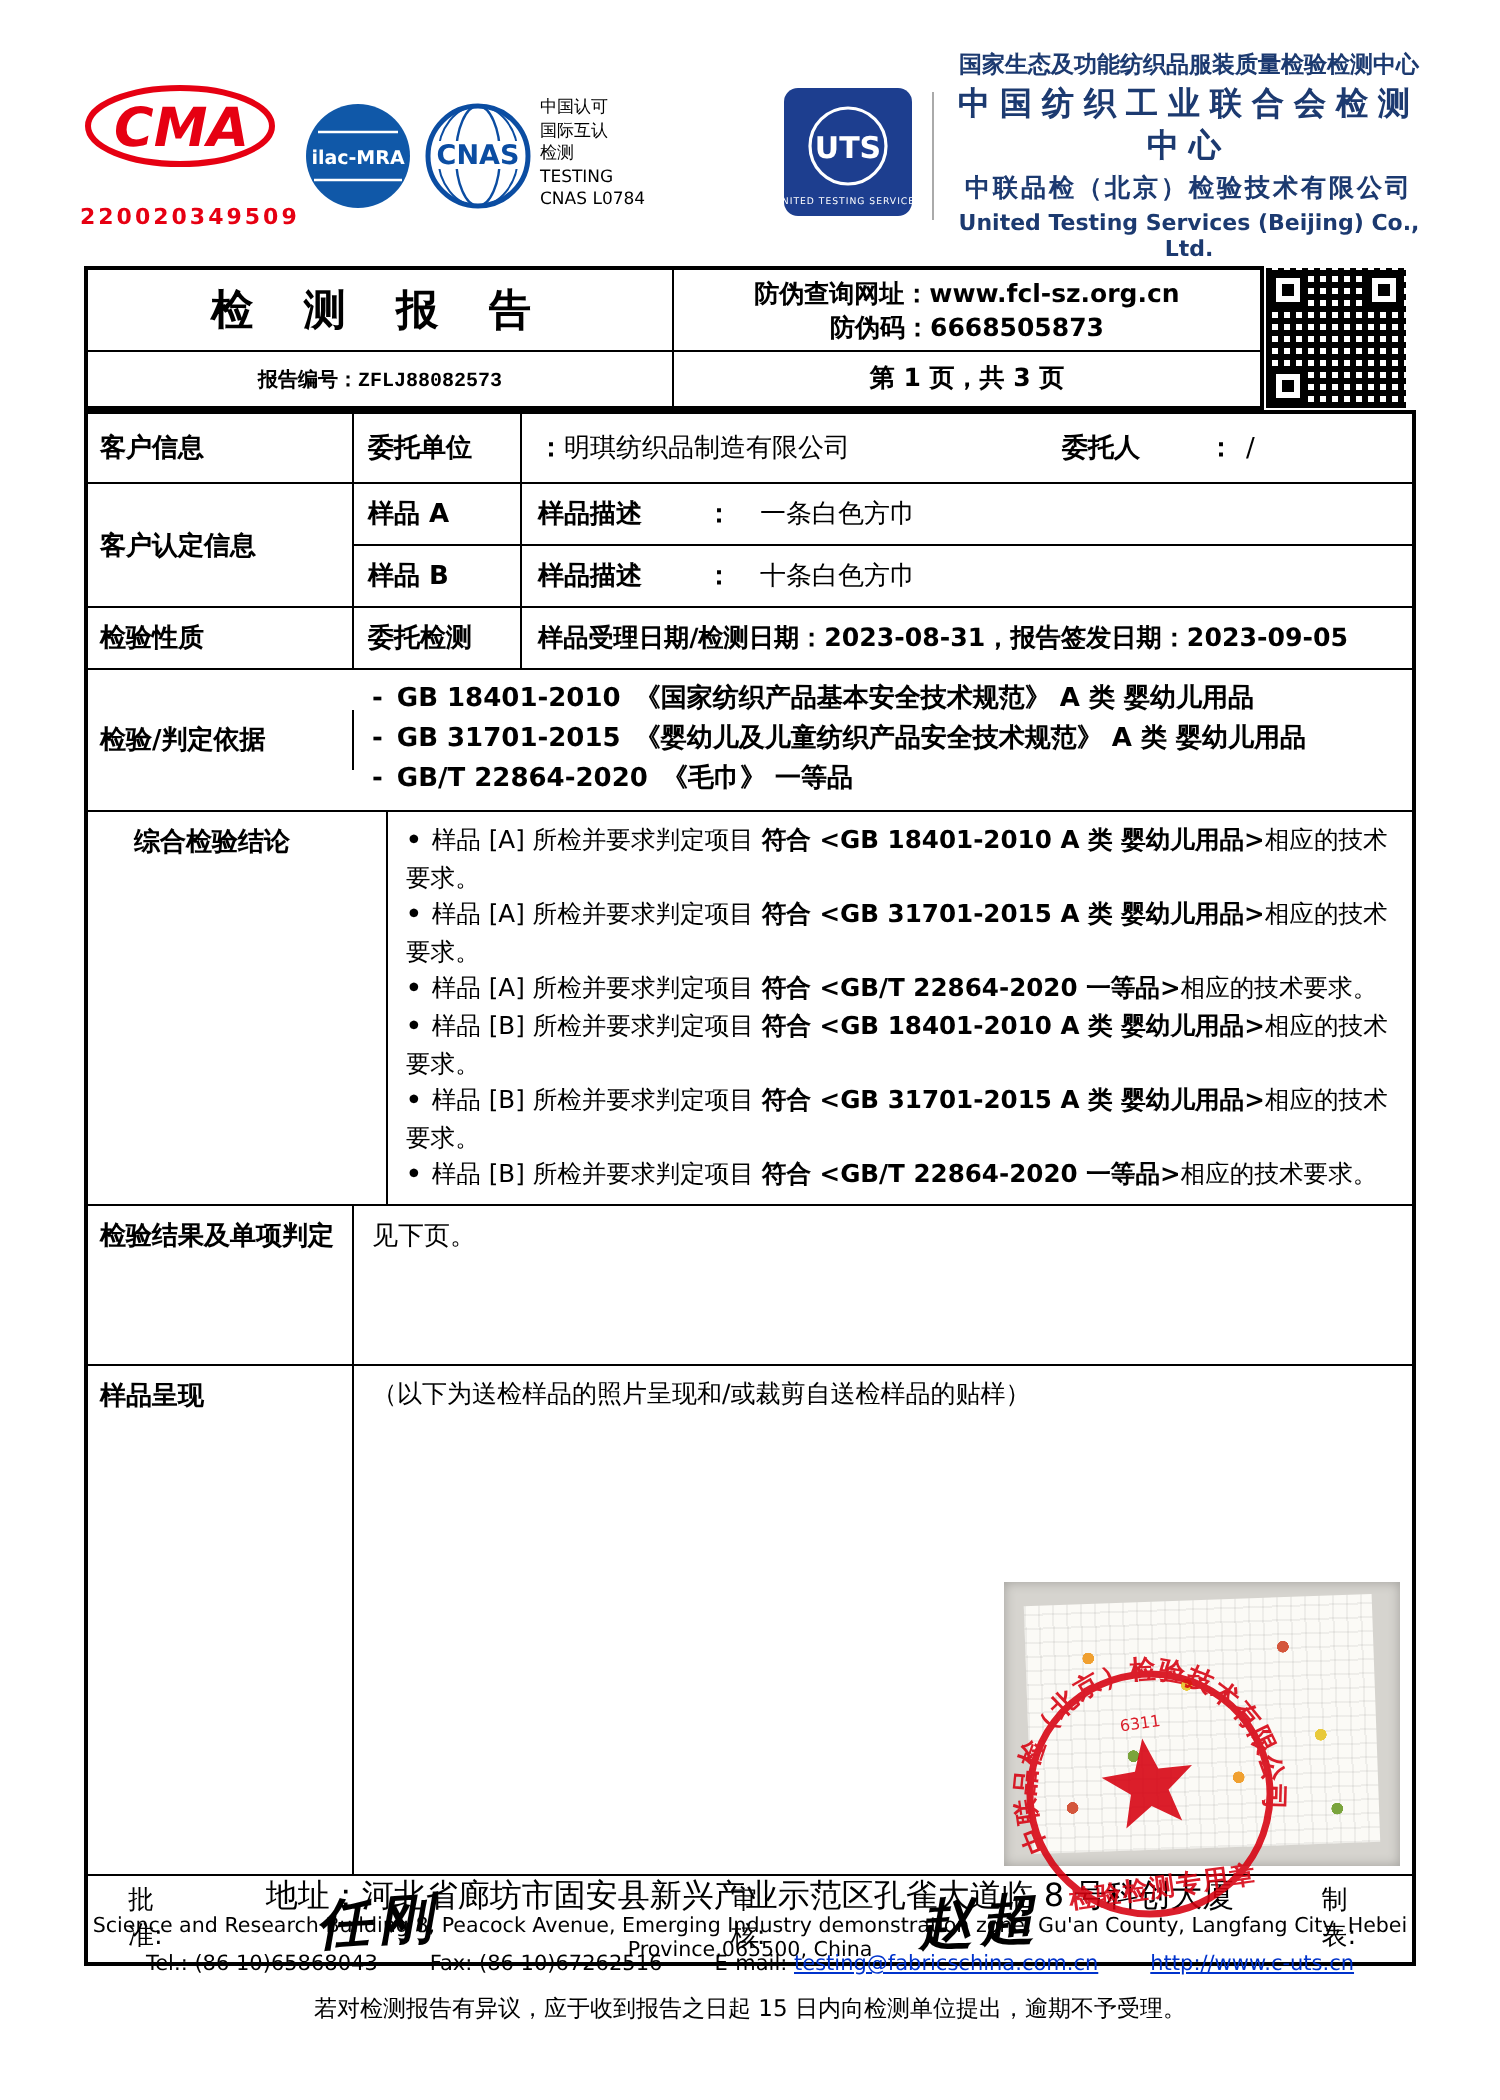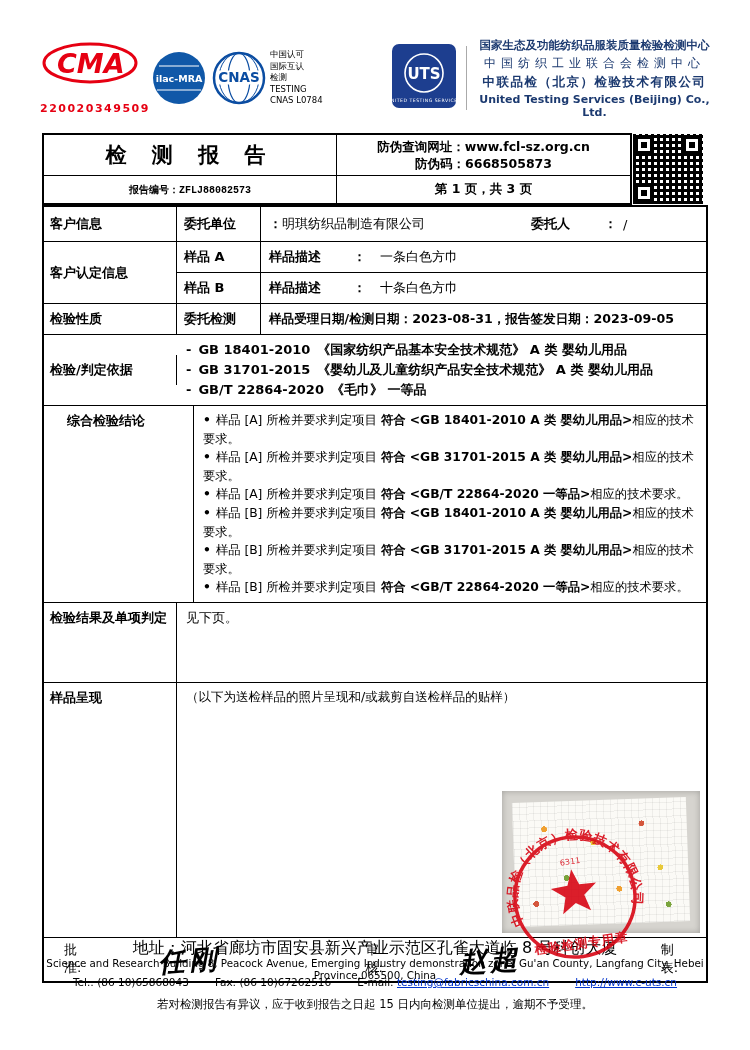--- a/index.html
+++ b/index.html
@@ -9,21 +9,21 @@
 
   
   .header{position:absolute;top:36px;left:40px;width:672px;height:84px;display:flex;align-items:center;}
   .cma-block{display:flex;flex-direction:column;align-items:flex-start;width:104px;}
   .gap8{width:8px;} .gap6{width:6px;} .gap4{width:4px;}
   .accred{width:64px;font-size:8.5px;line-height:1.35;color:#000;}
   .uts-wrap{margin-left:58px;}
   .hdr-div{width:1px;height:64px;background:#aaa;margin:0 10px;}
   .org{flex:1;text-align:center;color:#1c3a70;}
   .org .l1{font-size:11.5px;font-weight:bold;}
-  .org .l2{font-size:12px;font-weight:normal;letter-spacing:5px;margin-top:2px;}
+  .org .l2{font-size:16px;font-weight:bold;letter-spacing:5px;margin-top:2px;}
   .org .l3{font-size:12.5px;font-weight:bold;letter-spacing:1.5px;margin-top:2px;}
   .org .l4{font-size:11px;font-weight:bold;margin-top:2px;text-align:center;}
 
   
   .title-table{position:absolute;left:42px;top:133px;width:590px;border:2px solid #000;
     display:grid;grid-template-columns:293px 1fr;grid-template-rows:40px 28px;}
   .tt{display:flex;align-items:center;justify-content:center;}
   .tt-title{font-size:21px;font-weight:bold;letter-spacing:9px;border-right:1.5px solid #000;}
   .tt-anti{flex-direction:column;font-weight:bold;font-size:12.5px;line-height:1.4;}
   .tt-no{border-top:1.5px solid #000;border-right:1.5px solid #000;font-weight:bold;font-size:10px;font-family:Liberation Mono, monospace;}

